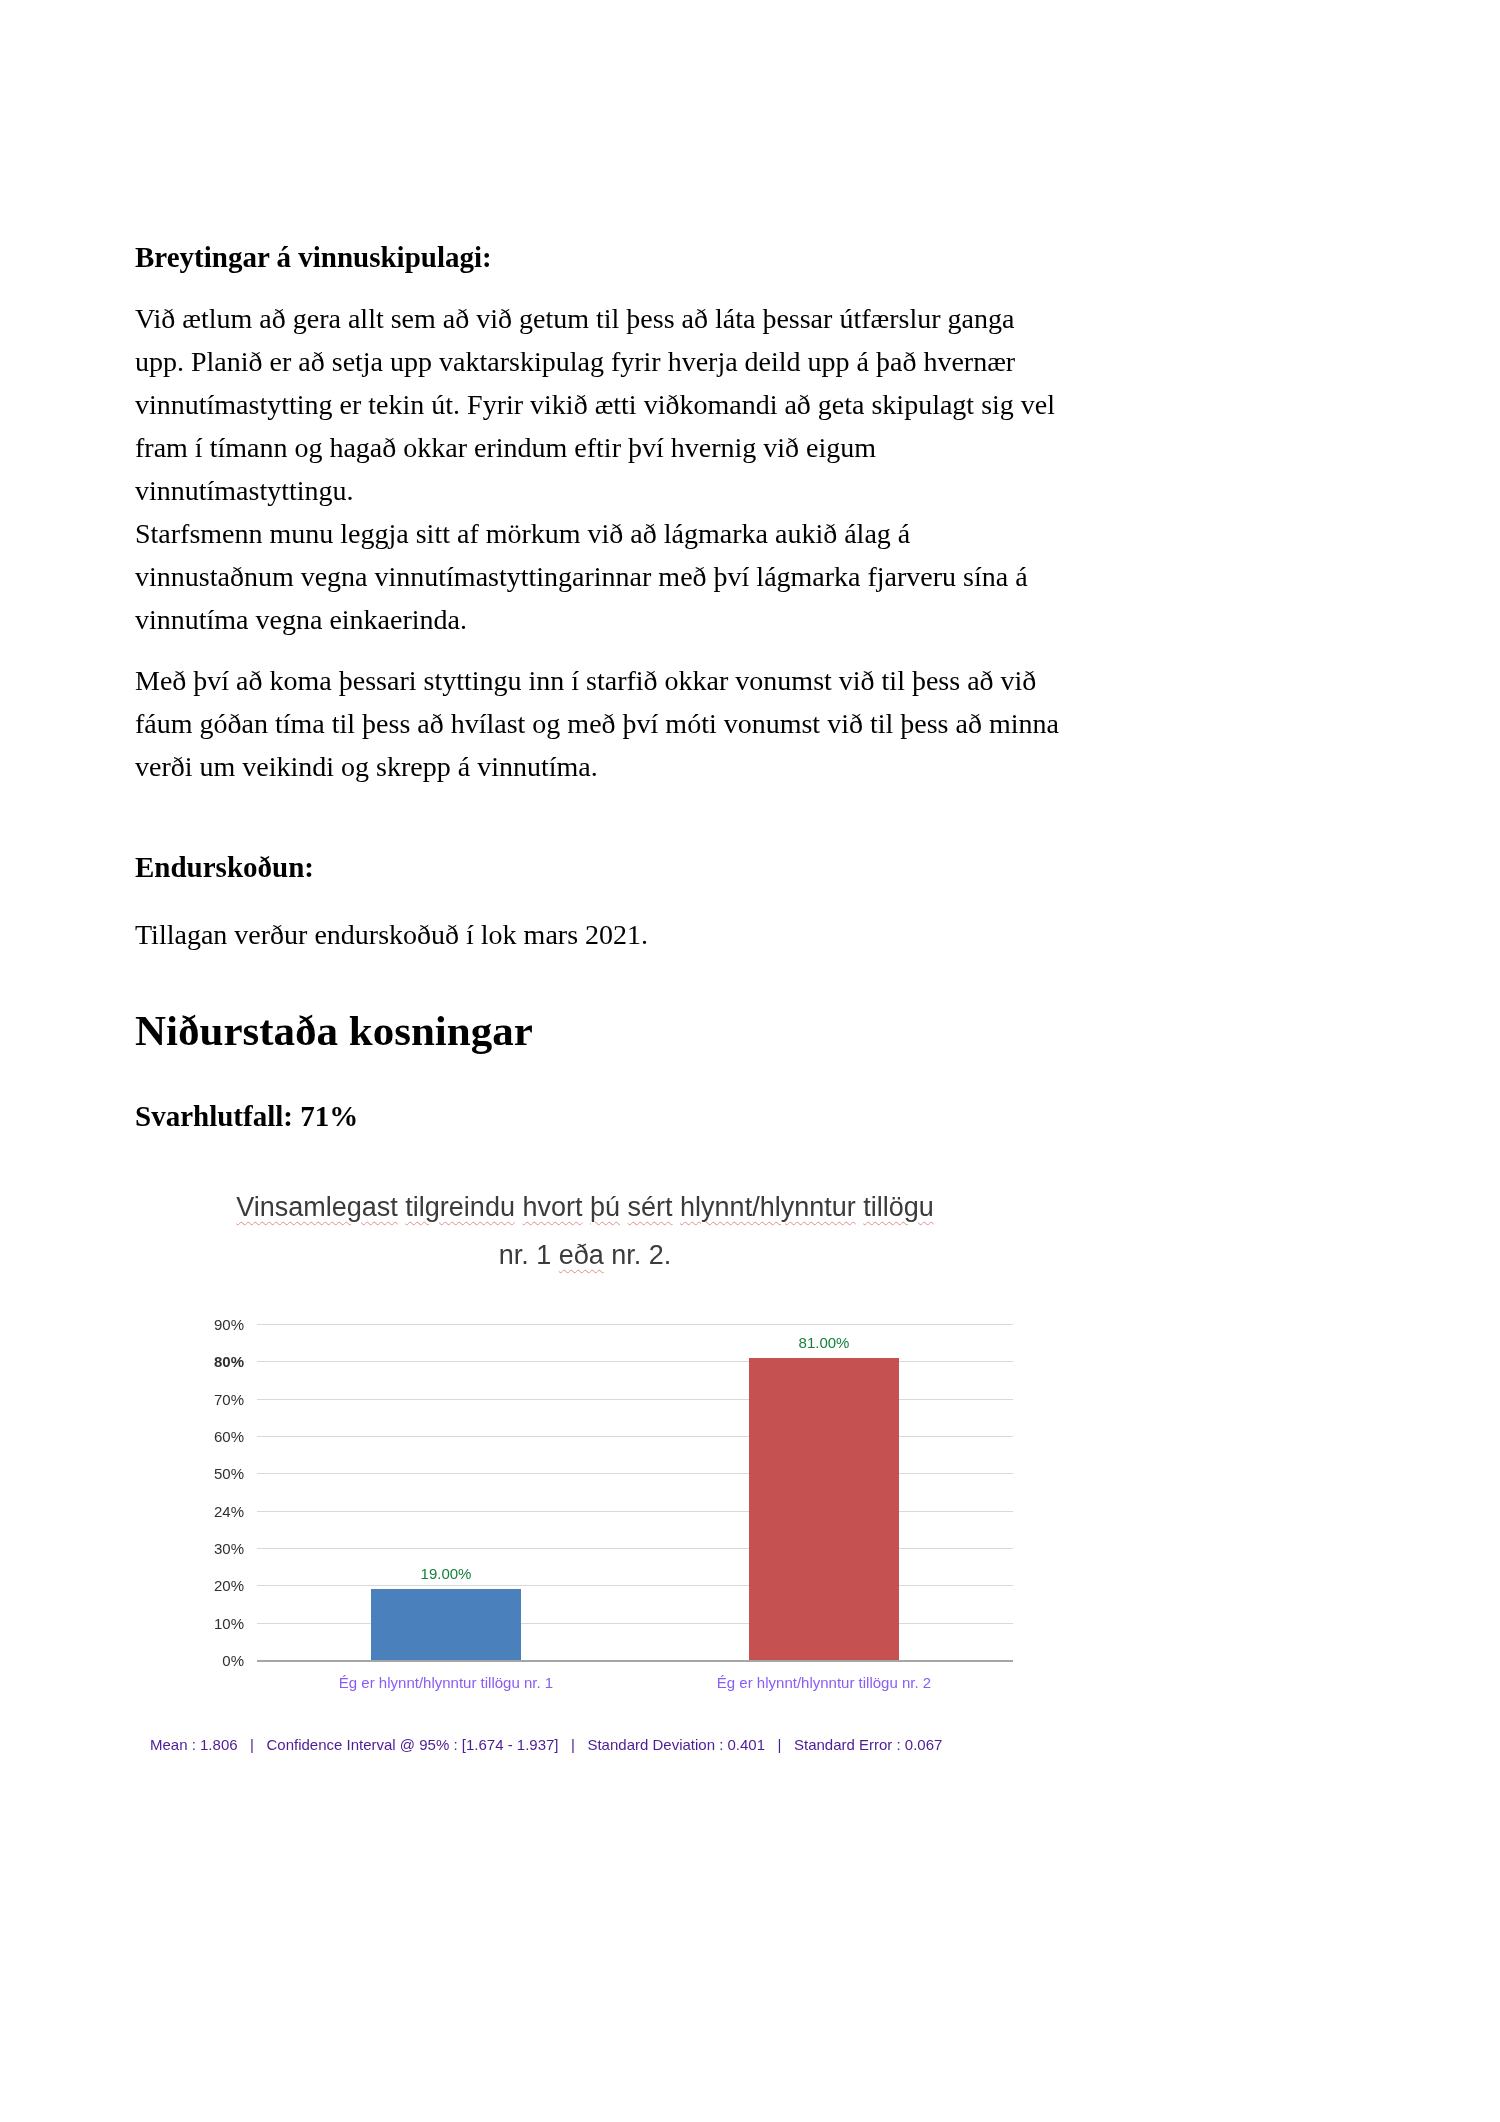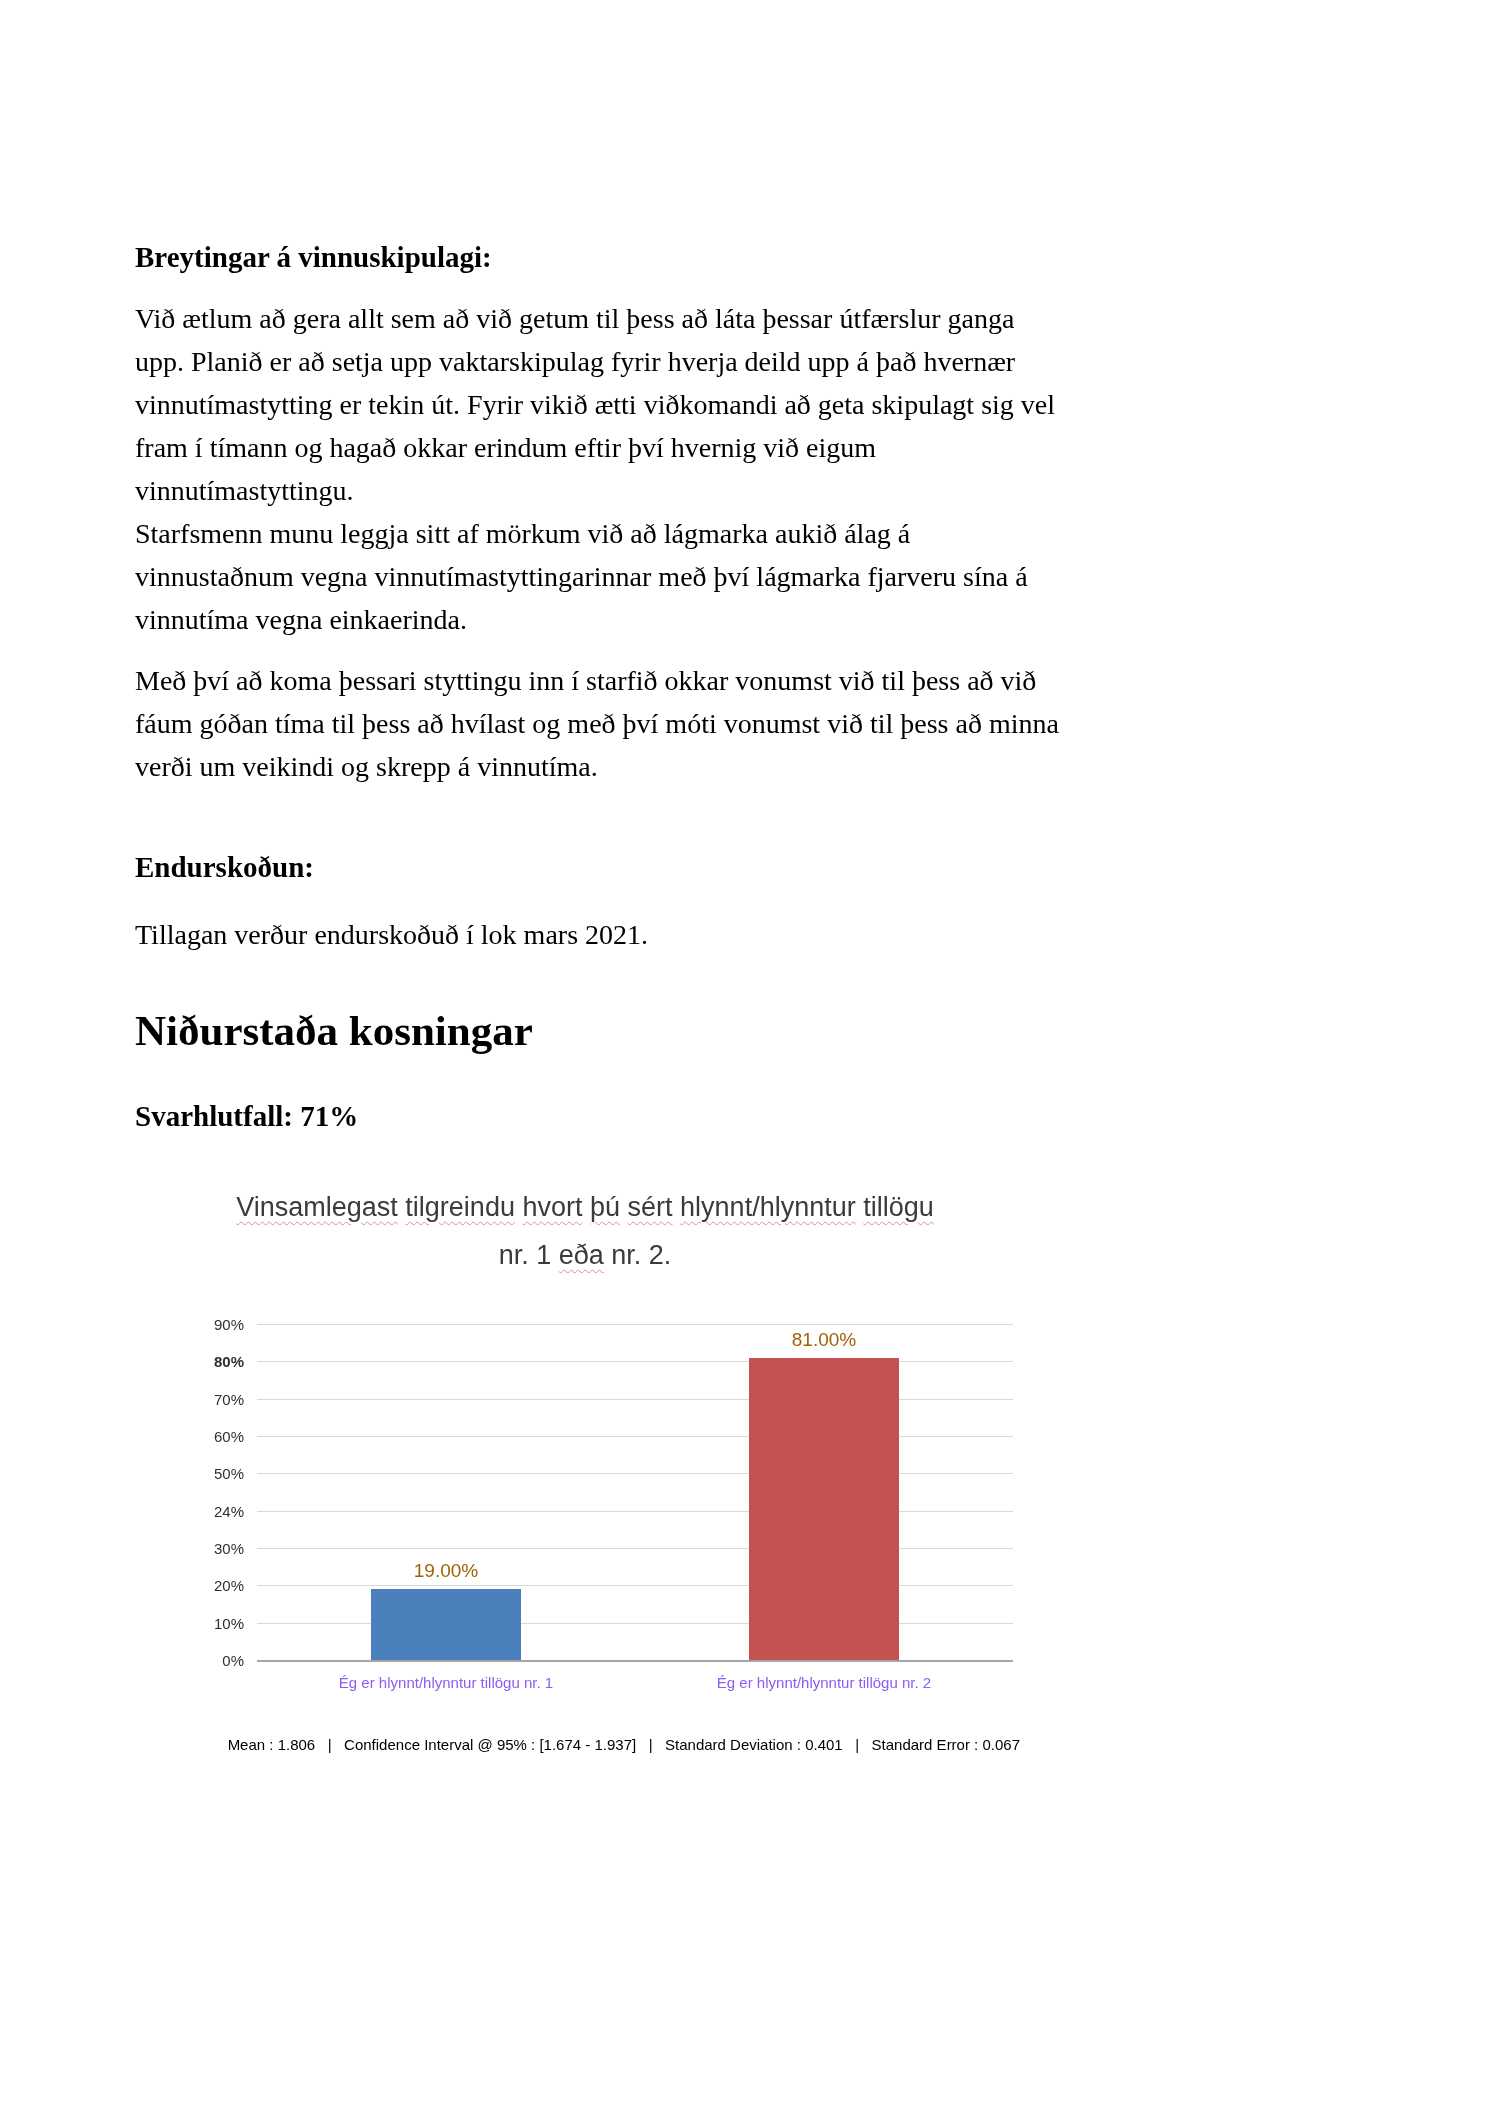--- a/index.html
+++ b/index.html
@@ -26,25 +26,25 @@
   .chart-title { text-align:center; font-size:27px; line-height:48px; color:#3b3b3b; }
   .sq { text-decoration-line:underline; text-decoration-style:wavy;
         text-decoration-color:#e08f8f; text-decoration-thickness:1px; text-underline-offset:5px; }
 
   .plot { position:absolute; left:107px; top:141px; width:756px; height:336px; }
   .gridline { position:absolute; left:0; width:100%; height:1px; background:#d9d9d9; }
   .gridline.axis { height:2px; background:#a6a6a6; }
   .ytick { position:absolute; right:calc(100% + 13px); width:70px; text-align:right;
            font-size:15px; color:#2f2f2f; transform:translateY(-50%); }
   .bar { position:absolute; bottom:0; width:150px; }
-  .value-label { position:absolute; width:150px; text-align:center; font-size:19px; color:#a16207; }
+  .value-label { position:absolute; width:150px; text-align:center; font-size:15px; color:#15803d; }
   .xtick { position:absolute; top:calc(100% + 14px); width:380px; text-align:center;
            font-size:15px; color:#8b5cf6; }
-  .stats { position:absolute; top:553px; left:0; width:870px; text-align:right;
-           font-size:15px; color:#000000; white-space:pre; }
+  .stats { position:absolute; top:553px; left:0; width:870px; text-align:left;
+           font-size:15px; color:#4c1d95; white-space:pre; }
 
   
   .logo { position:absolute; left:201px; top:1788px; display:flex; align-items:center; gap:11px;
           font-family:Liberation Serif, serif; }
   .logo-badge { width:51px; height:50px; border-radius:11px; display:flex;
                 align-items:center; justify-content:center; flex:0 0 auto; }
   .logo-text { font-size:41px; font-weight:500; letter-spacing:-0.8px; line-height:1; }
 </style>
 </head>
 <body>

